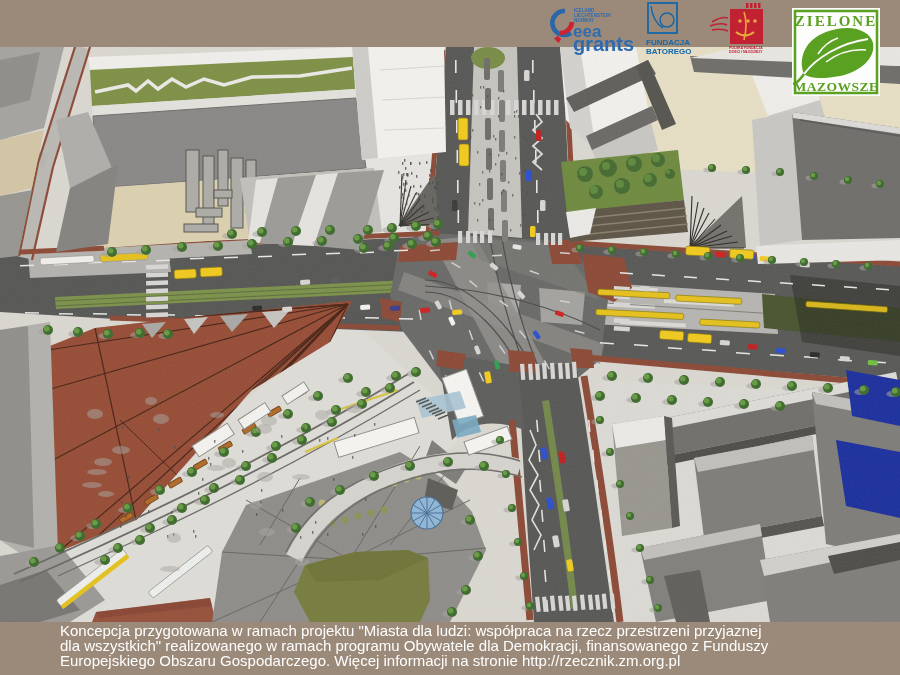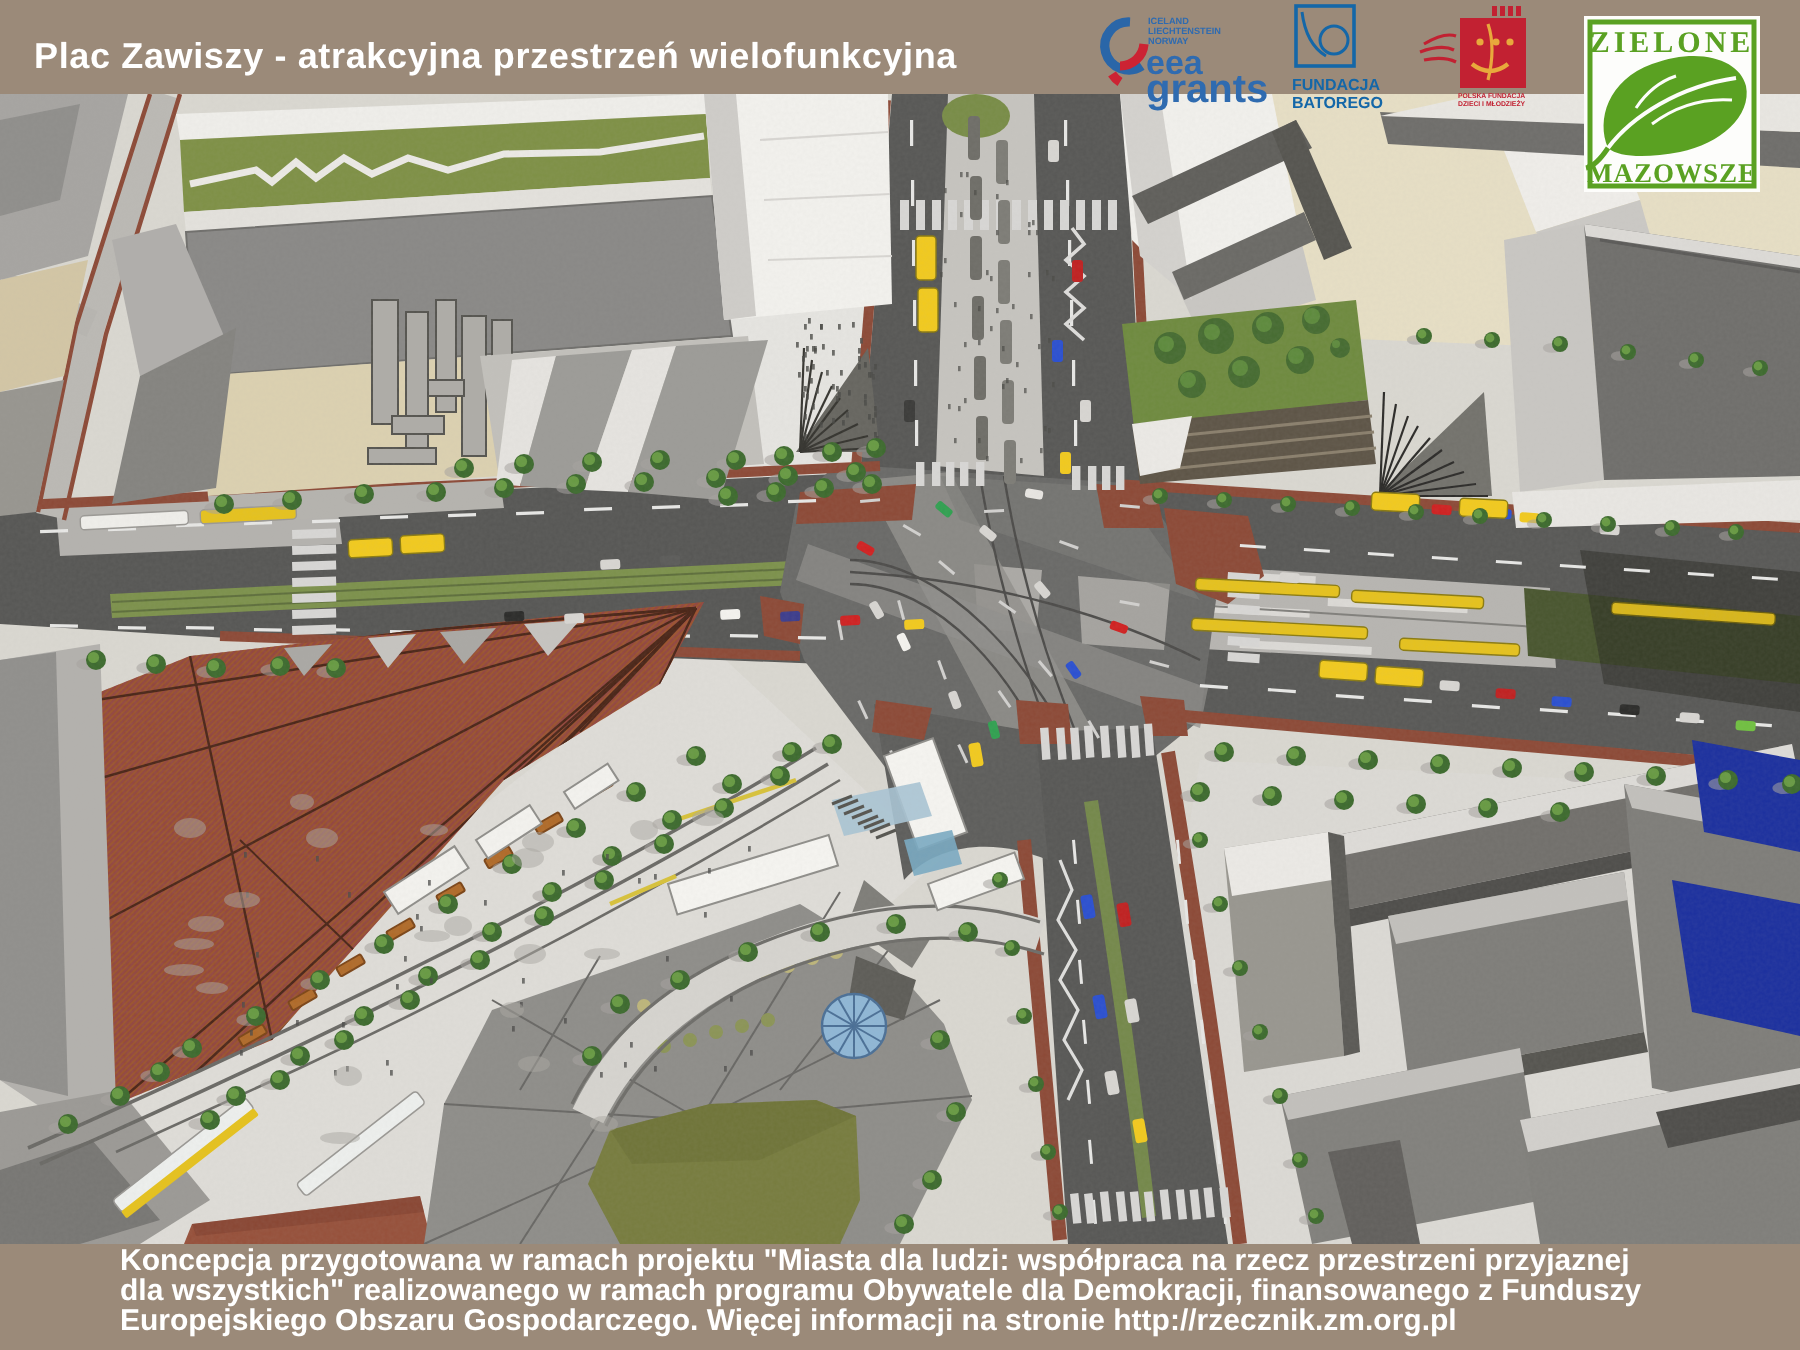--- a/index.html
+++ b/index.html
@@ -1,21 +1,21 @@
 <!DOCTYPE html>
 <html><head>
 <meta charset="utf-8">
 <style>
 html,body{margin:0;padding:0}
 body{width:900px;height:675px;overflow:hidden;font-family:"Liberation Sans",sans-serif}
 #page{position:relative;width:900px;height:675px;overflow:hidden;background:#d9d7d2}
 #hdr{position:absolute;left:0;top:0;width:900px;height:47px;background:#9b8a79}
 #ttl{position:absolute;left:17px;top:18px;color:#fff;font-size:18px;font-weight:bold;letter-spacing:.32px;white-space:nowrap}
 #ftr{position:absolute;left:0;top:622px;width:900px;height:53px;background:#9b8a79}
-#ftxt{position:absolute;left:60px;top:623px;color:#fff;font-size:15px;font-weight:bold;line-height:15px;white-space:nowrap}
+#ftxt{position:absolute;left:60px;top:623px;color:#fff;font-size:15px;font-weight:normal;line-height:15px;white-space:nowrap}
 svg{position:absolute;left:0;top:0}
 #logos{position:absolute;left:0;top:0}
 </style>
 </head>
 <body>
 <div id="page">
 
 <svg id="scene" width="900" height="675" viewBox="0 0 900 675">
 <defs>
 <filter id="grain" x="0" y="0" width="100%" height="100%">
@@ -1437,21 +1437,20 @@
           <ellipse cx="322" cy="415" rx="7" ry="5" fill="#a9a7a2" opacity=".5"></ellipse>
           <ellipse cx="265" cy="477" rx="8" ry="5" fill="#a9a7a2" opacity=".5"></ellipse>
         </g>
 
 <rect x="0" y="47" width="900" height="575" filter="url(#grain)" opacity=".17"></rect>
 </g>
 </svg>
 
 <div id="hdr"></div>
 
-<div id="ttl">Plac Zawiszy - atrakcyjna przestrzeń wielofunkcyjna</div>
 
 <div id="ftr"></div>
 
 <div id="ftxt">Koncepcja przygotowana w ramach projektu "Miasta dla ludzi: współpraca na rzecz przestrzeni przyjaznej<br>dla wszystkich" realizowanego w ramach programu Obywatele dla Demokracji, finansowanego z Funduszy<br>Europejskiego Obszaru Gospodarczego. Więcej informacji na stronie http://rzecznik.zm.org.pl</div>
 
 <svg id="logos" width="900" height="120" viewBox="0 0 900 120">
 
 <g>
 <path d="M565,11 a12,12 0 1 0 6,22" fill="none" stroke="#2a66a8" stroke-width="4.6"></path>
 <path d="M560,33 a12,12 0 0 0 12,-11" fill="none" stroke="#cc2333" stroke-width="4.6"></path>

